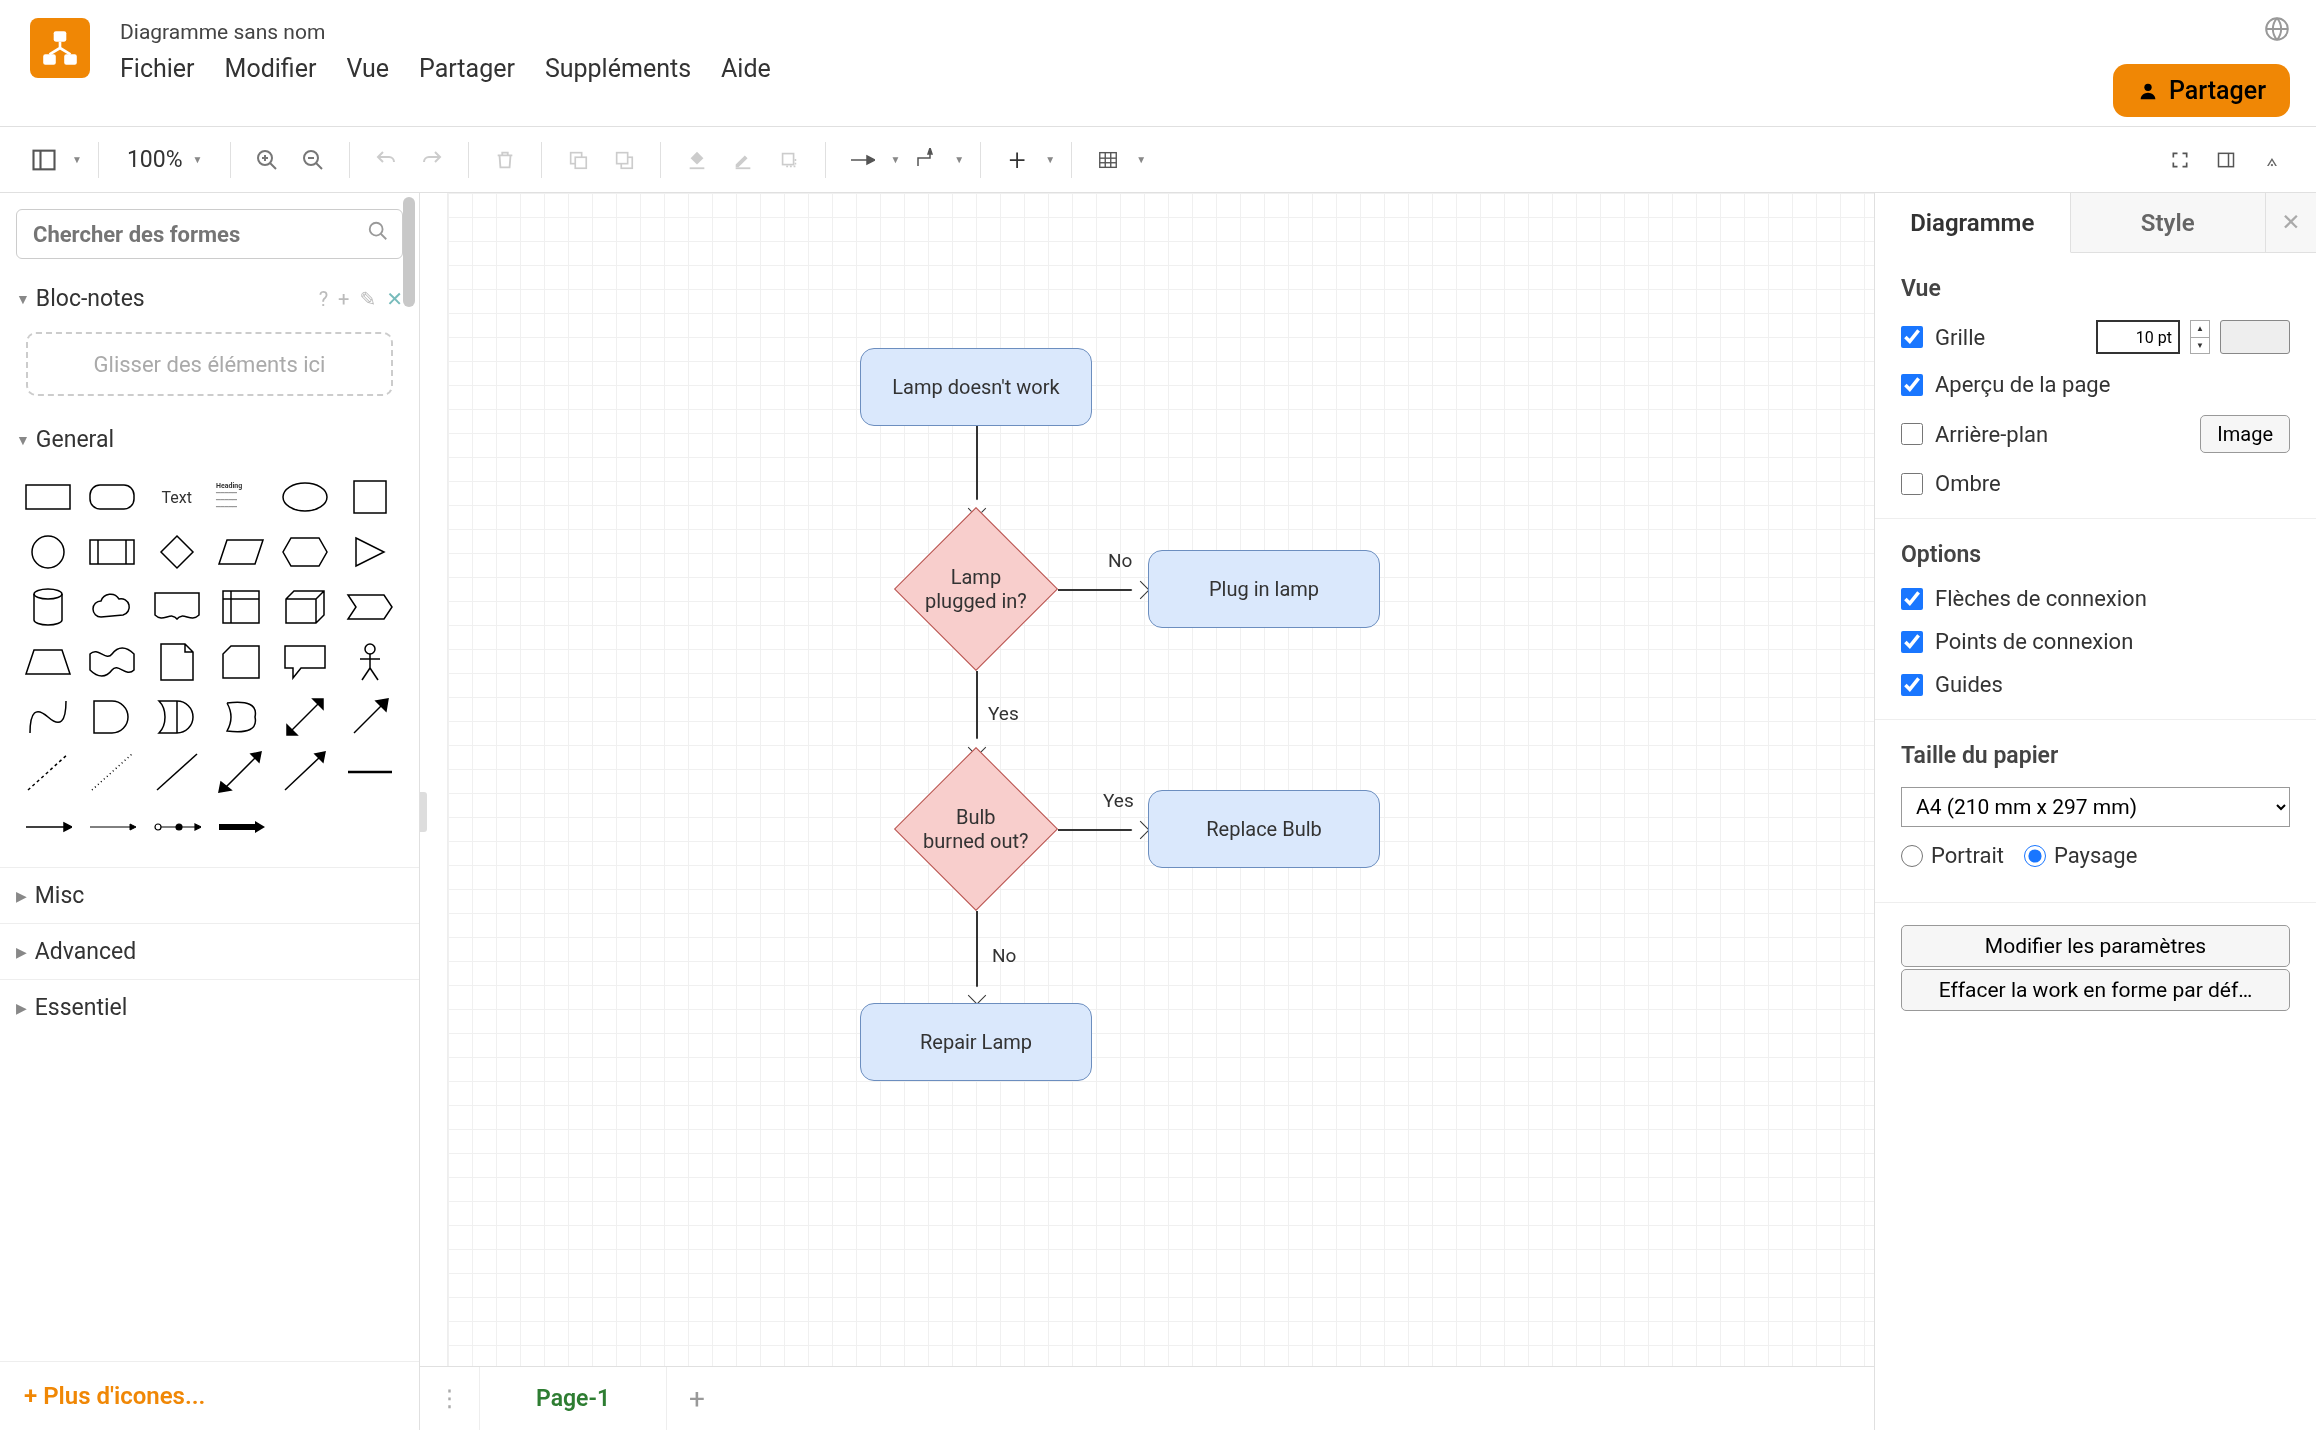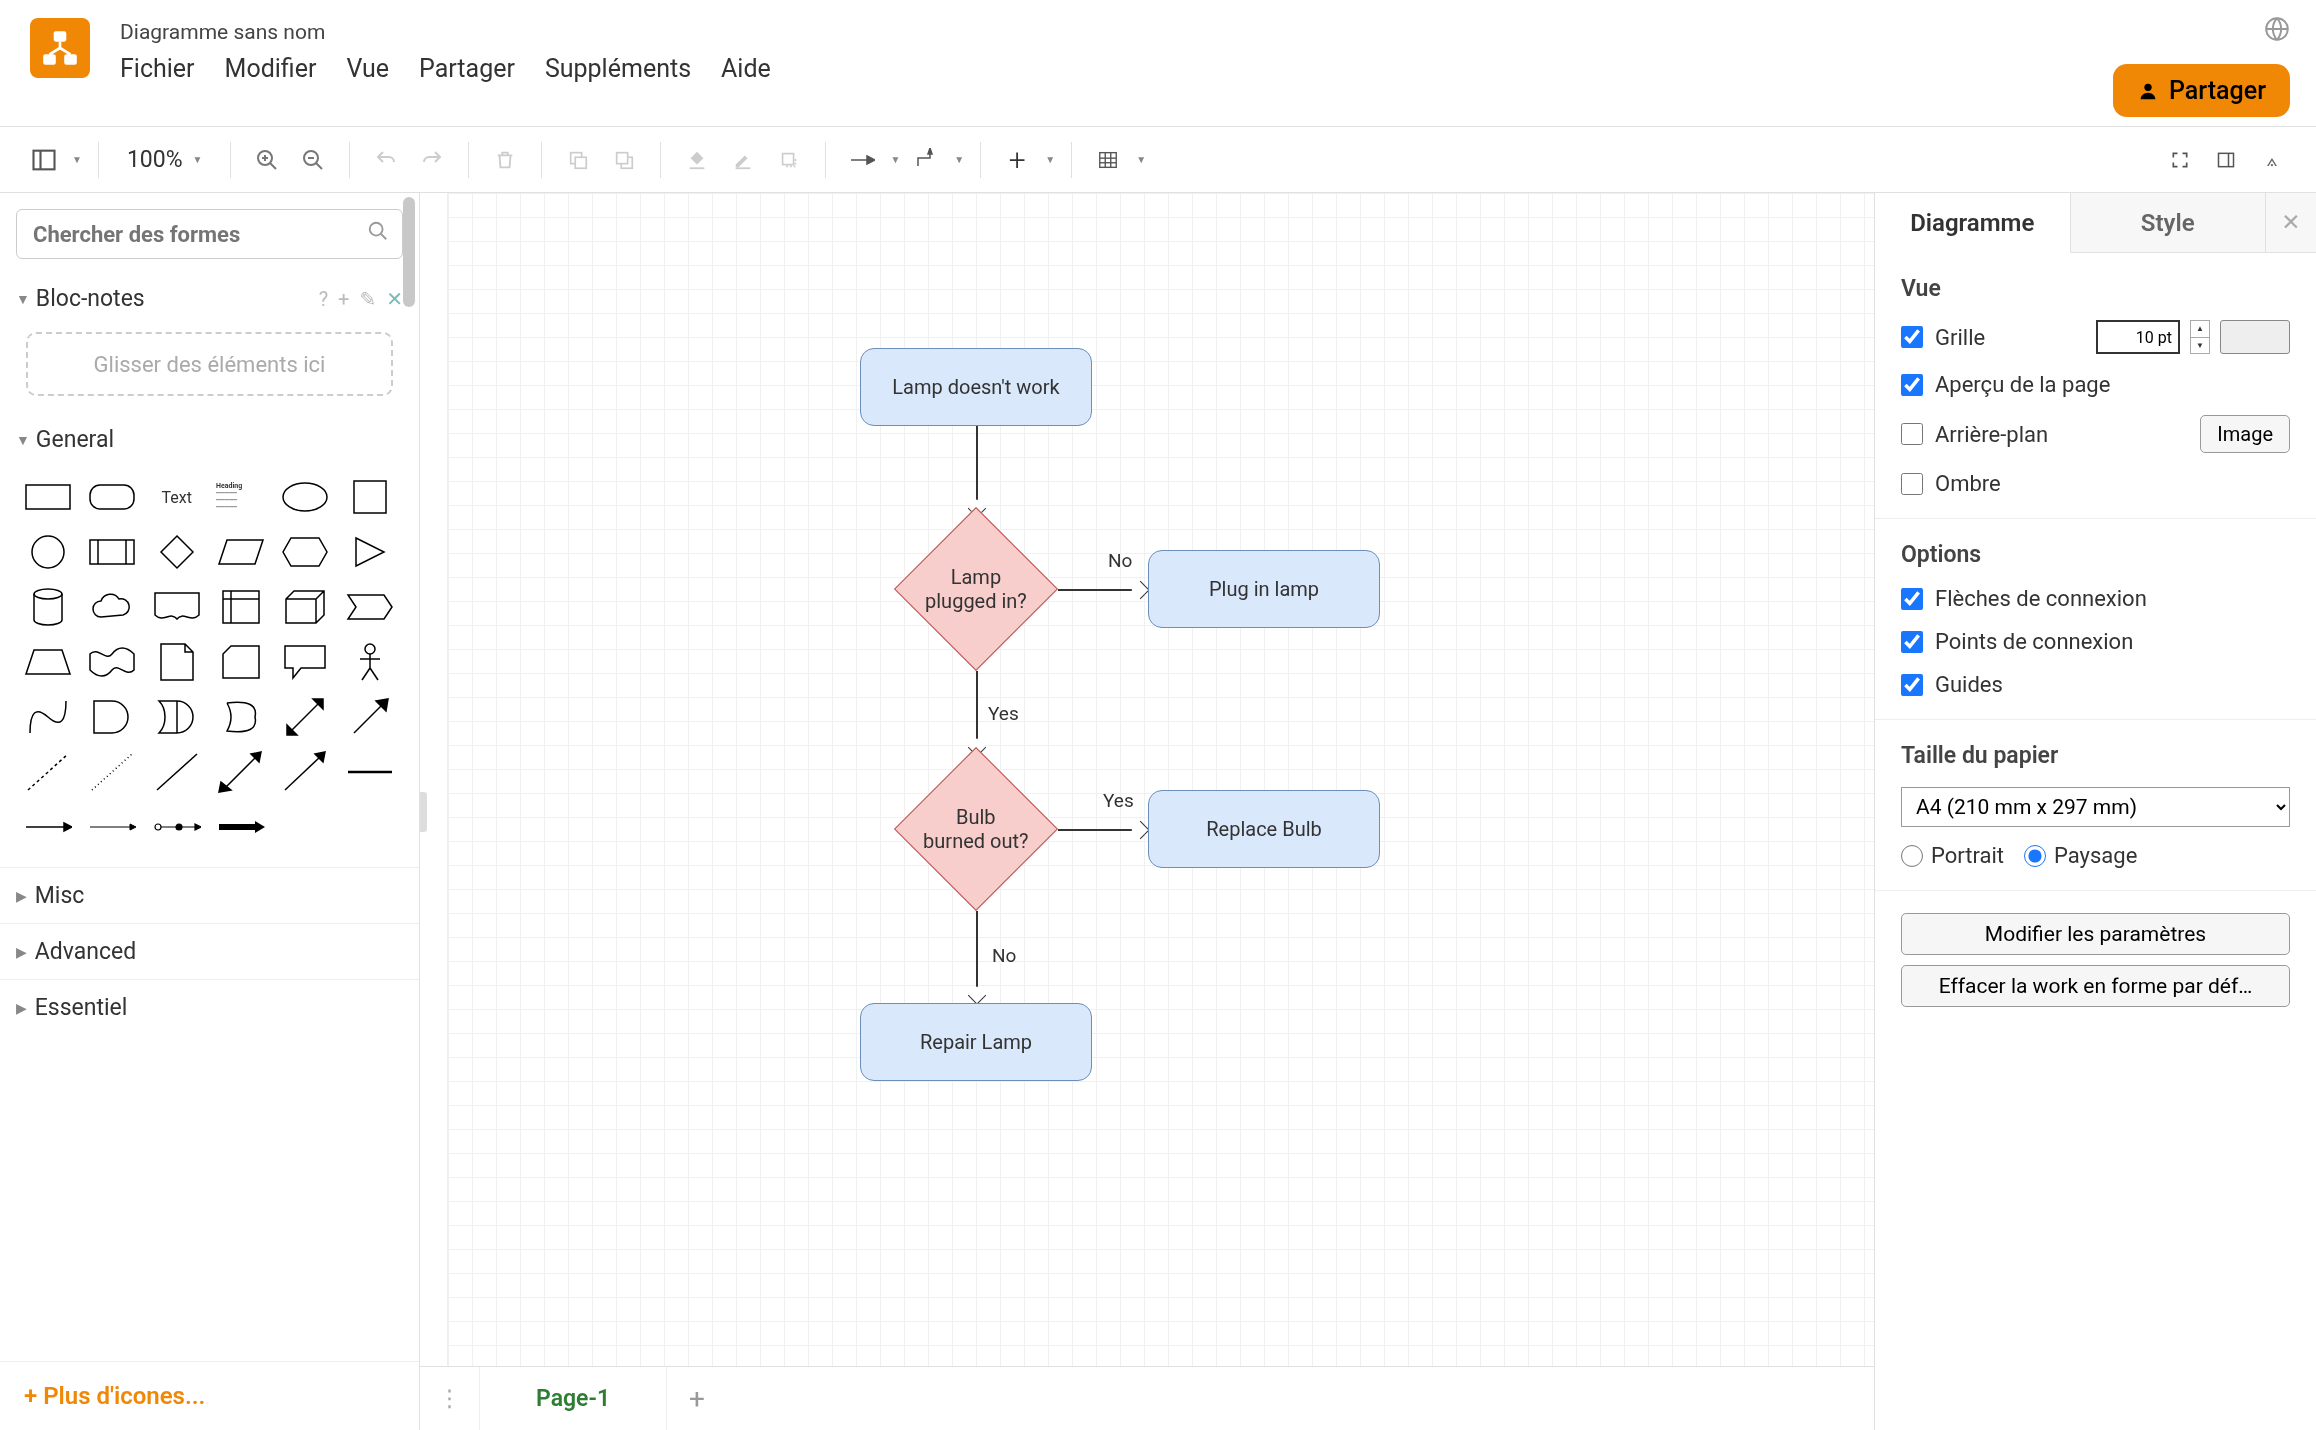--- a/index.html
+++ b/index.html
@@ -72,21 +72,21 @@
 .rrow { display:flex; align-items:center; margin-bottom:18px; font-size:22px; color:#333; gap:12px; }
 .rrow input[type=checkbox] { width:22px; height:22px; accent-color:#1976ff; }
 .rrow input[type=radio] { width:22px; height:22px; accent-color:#1976ff; }
 .grid-size { margin-left:auto; display:flex; align-items:center; gap:10px; }
 .grid-input { width:84px; height:34px; border:2px solid #333; text-align:right; padding-right:6px; font-size:16px; }
 .stepper { width:20px; height:34px; border:1px solid #aaa; display:flex; flex-direction:column; }
 .stepper div { flex:1; font-size:8px; display:flex; align-items:center; justify-content:center; border-bottom:1px solid #aaa; cursor:pointer; }
 .color-swatch { width:70px; height:34px; border:1px solid #888; background:#eee; border-radius:3px; cursor:pointer; }
 .img-btn { padding:6px 16px; border:1px solid #999; border-radius:5px; font-size:20px; background:#f6f6f6; cursor:pointer; margin-left:auto; }
 .paper-select { width:100%; height:40px; border:1px solid #999; font-size:21px; padding:0 10px; background:#fff; }
-.wide-btn { width:100%; height:42px; border:1px solid #999; border-radius:5px; background:#f6f6f6; font-size:21px; margin-bottom:10px; cursor:pointer; white-space:nowrap; overflow:hidden; text-overflow:ellipsis; padding:0 12px; }
+.wide-btn { width:100%; height:42px; border:1px solid #999; border-radius:5px; background:#f6f6f6; font-size:21px; margin-bottom:2px; cursor:pointer; white-space:nowrap; overflow:hidden; text-overflow:ellipsis; padding:0 12px; }
 </style>
 </head>
 <body>
 
 <div class="header">
   <div class="logo">
     <svg viewBox="0 0 40 40">
         <rect x="14" y="4" width="12" height="10" rx="2" fill="#fff"></rect>
         <rect x="4" y="26" width="12" height="10" rx="2" fill="#fff"></rect>
         <rect x="24" y="26" width="12" height="10" rx="2" fill="#fff"></rect>
@@ -584,21 +584,21 @@
           <span>Points de connexion</span>
         </div>
       <div class="rrow" style="margin-bottom:0">
           <input type="checkbox" checked="" style="">
           <span>Guides</span>
         </div>
     </div>
     <div class="rsection">
       <h4>Taille du papier</h4>
       <select class="paper-select"><option>A4 (210 mm x 297 mm)</option></select>
-      <div class="rrow" style="margin-top:16px;margin-bottom:0;gap:20px">
+      <div class="rrow" style="margin-top:16px;margin-bottom:12px;gap:20px">
         <label style="display:flex;align-items:center;gap:8px">
             <input type="radio" name="orient" style="">
             <span>Portrait</span>
           </label>
         <label style="display:flex;align-items:center;gap:8px">
             <input type="radio" name="orient" checked="" style="">
             <span>Paysage</span>
           </label>
       </div>
     </div>

